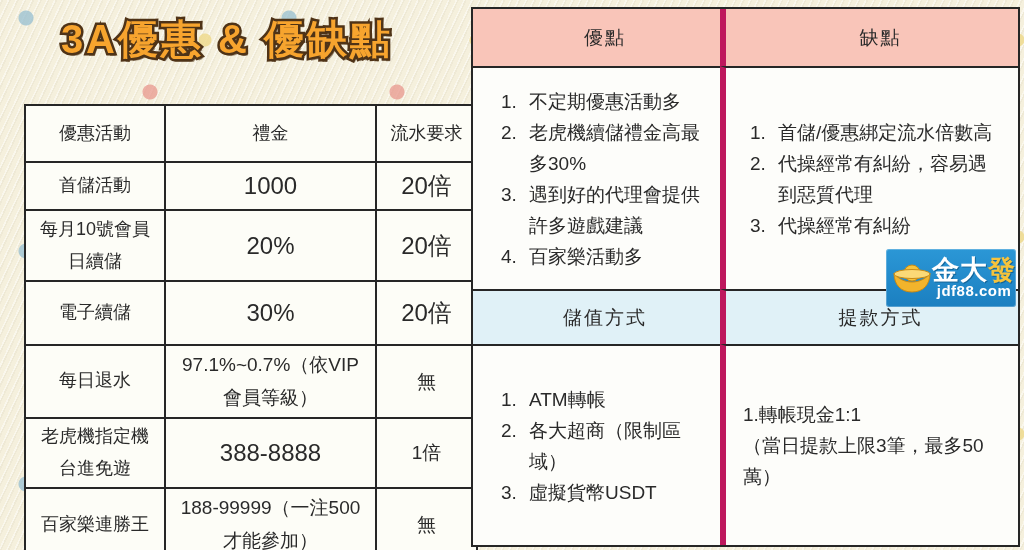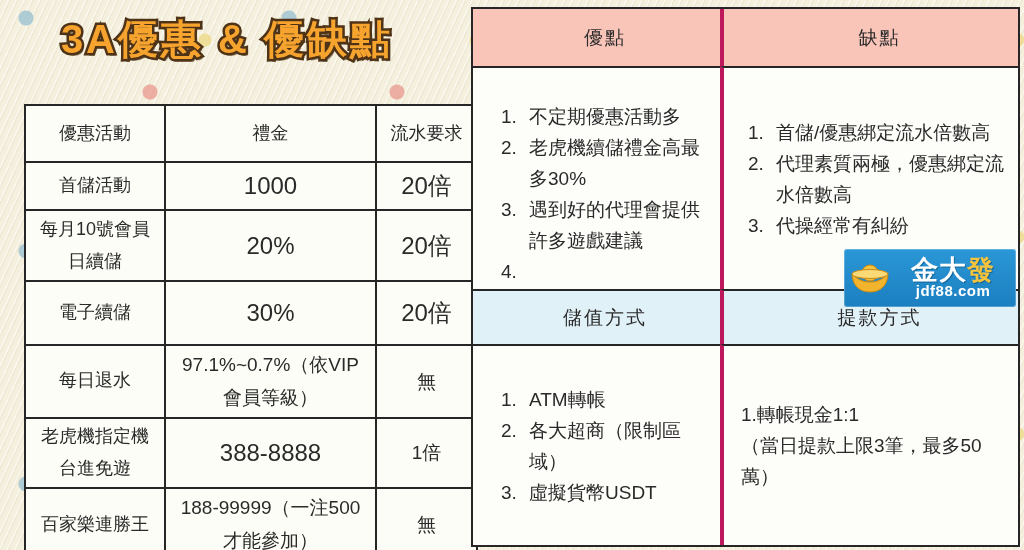--- a/index.html
+++ b/index.html
@@ -56,36 +56,36 @@
   table.promo td.big{font-size:24px}
   table.promo td.mid{font-size:19px}
   
   .cmp{
     position:absolute;left:471px;top:7px;width:549px;height:540px;
     display:grid;grid-template-columns:45.3% 54.7%;
     grid-template-rows:57px 223px 55px 1fr;
     background:#fdfdfa;border:2px solid #262626;box-sizing:border-box;
   }
   .cmp .cell{box-sizing:border-box;display:flex;align-items:center;justify-content:center;padding-left:17px;}
-  .cmp .c2{border-left:4px solid #be185d;}
+  .cmp .c2{border-left:6px solid #be185d;}
   .cmp .rowline{border-top:2px solid #262626;}
   .cmp .hdr{font-size:19px;letter-spacing:2px;}
   .cmp .pink{background:#f9c5b9;}
   .cmp .blue{background:#e0f1f7;}
   .cmp ul{list-style:none;margin:0;padding:0;font-size:19px;line-height:31px;}
   .cmp li{position:relative;padding-left:28px;}
   .cmp li .num{position:absolute;left:0;}
   .cmp .body-left{justify-content:flex-start;padding-left:28px;padding-right:14px;}
   .cmp .cons-body{padding-left:24px;padding-right:14px;}
   .wline1{font-size:19px;line-height:31px;}
   .wline2{font-size:19px;line-height:31px;}
   .withdraw-box{text-align:left;}
   
   .logo{
-    position:absolute;right:2px;top:240px;width:172px;height:58px;
+    position:absolute;right:2px;top:240px;width:130px;height:58px;
     background:linear-gradient(180deg,#2b97d6 0%,#1b7fc0 100%);
     border-radius:3px;display:flex;align-items:center;z-index:3;
     box-shadow:0 0 0 1px rgba(255,255,255,.25) inset;
   }
   .logo .ingot{width:40px;height:34px;margin-left:6px;flex:none;}
   .logo .ltxt{flex:1;text-align:center;color:#fff;}
   .logo .brand{font-size:27px;font-weight:800;line-height:26px;letter-spacing:1px;
     text-shadow:1px 1px 0 rgba(0,60,100,.5);}
   .logo .brand .gold{color:#f6c33c;}
   .logo .site{font-size:15px;font-weight:700;line-height:16px;letter-spacing:.5px;}
@@ -145,27 +145,27 @@
   <div class="cmp">
 
     <div class="cell hdr pink c1">優點</div>
     <div class="cell hdr pink c2">缺點</div>
 
     <div class="cell body-left rowline c1">
       <ul>
         <li><span class="num">1.</span><span>不定期優惠活動多</span></li>
         <li><span class="num">2.</span><span>老虎機續儲禮金高最多30%</span></li>
         <li><span class="num">3.</span><span>遇到好的代理會提供許多遊戲建議</span></li>
-        <li><span class="num">4.</span></li>
+        <li><span class="num">4.</span><span>百家樂活動多</span></li>
       </ul>
     </div>
     <div class="cell body-left cons-body rowline c2">
       <ul>
         <li><span class="num">1.</span><span>首儲/優惠綁定流水倍數高</span></li>
-        <li><span class="num">2.</span><span>代理素質兩極，優惠綁定流水倍數高</span></li>
+        <li><span class="num">2.</span><span>代操經常有糾紛，容易遇到惡質代理</span></li>
         <li><span class="num">3.</span><span>代操經常有糾紛</span></li>
       </ul>
     </div>
 
     <div class="cell hdr blue rowline c1">儲值方式</div>
     <div class="cell hdr blue rowline c2">提款方式</div>
 
     <div class="cell body-left rowline c1">
       <ul>
         <li><span class="num">1.</span><span>ATM轉帳</span></li>

